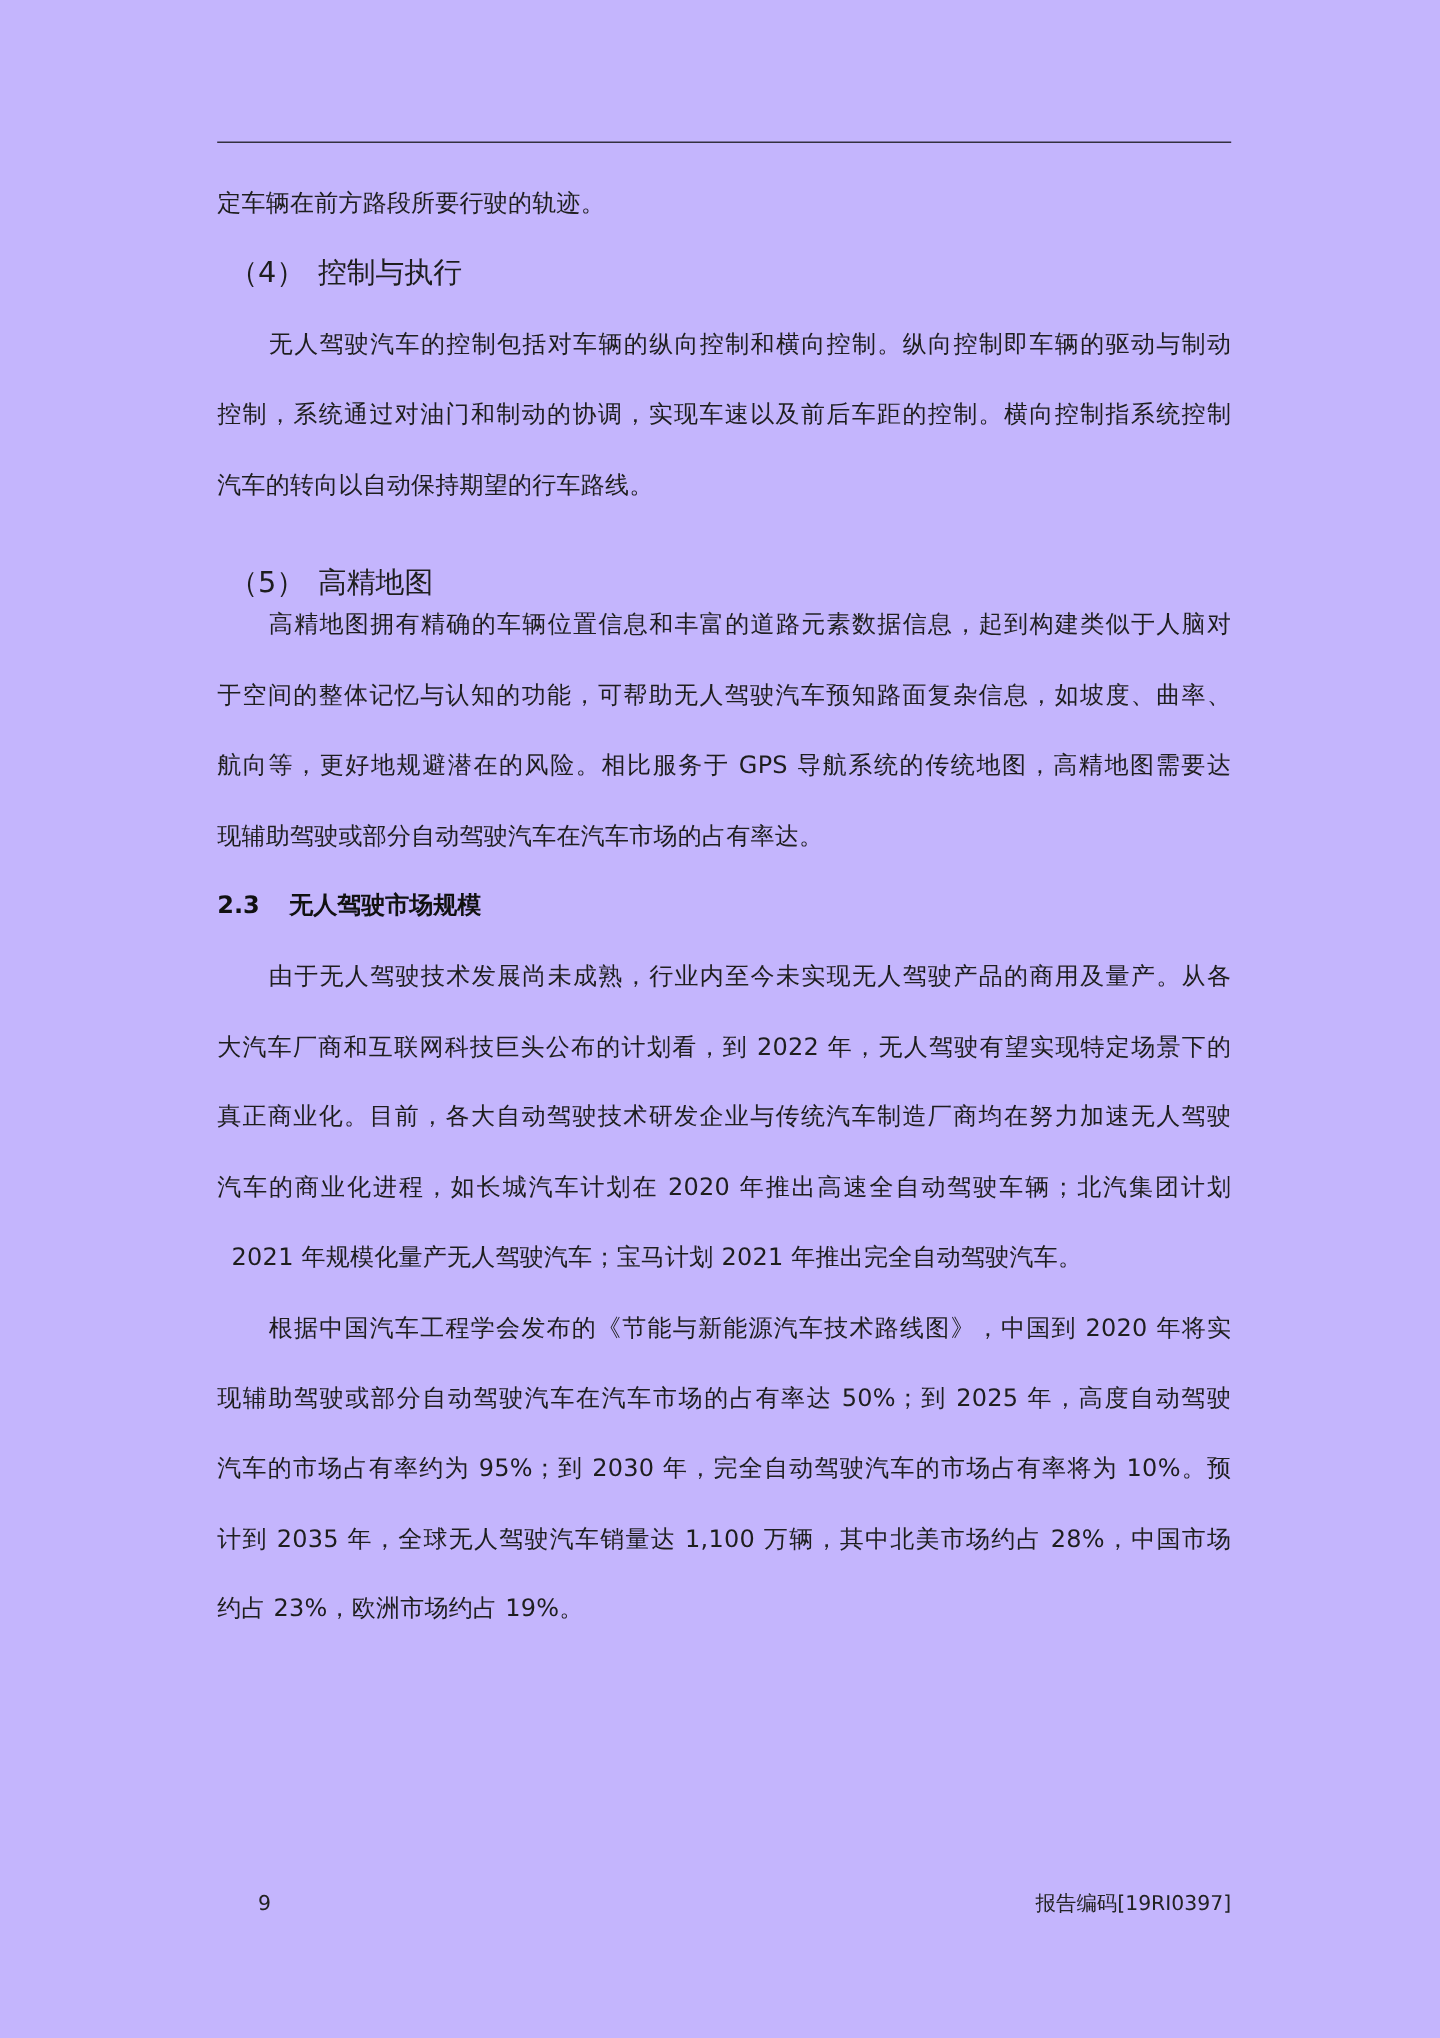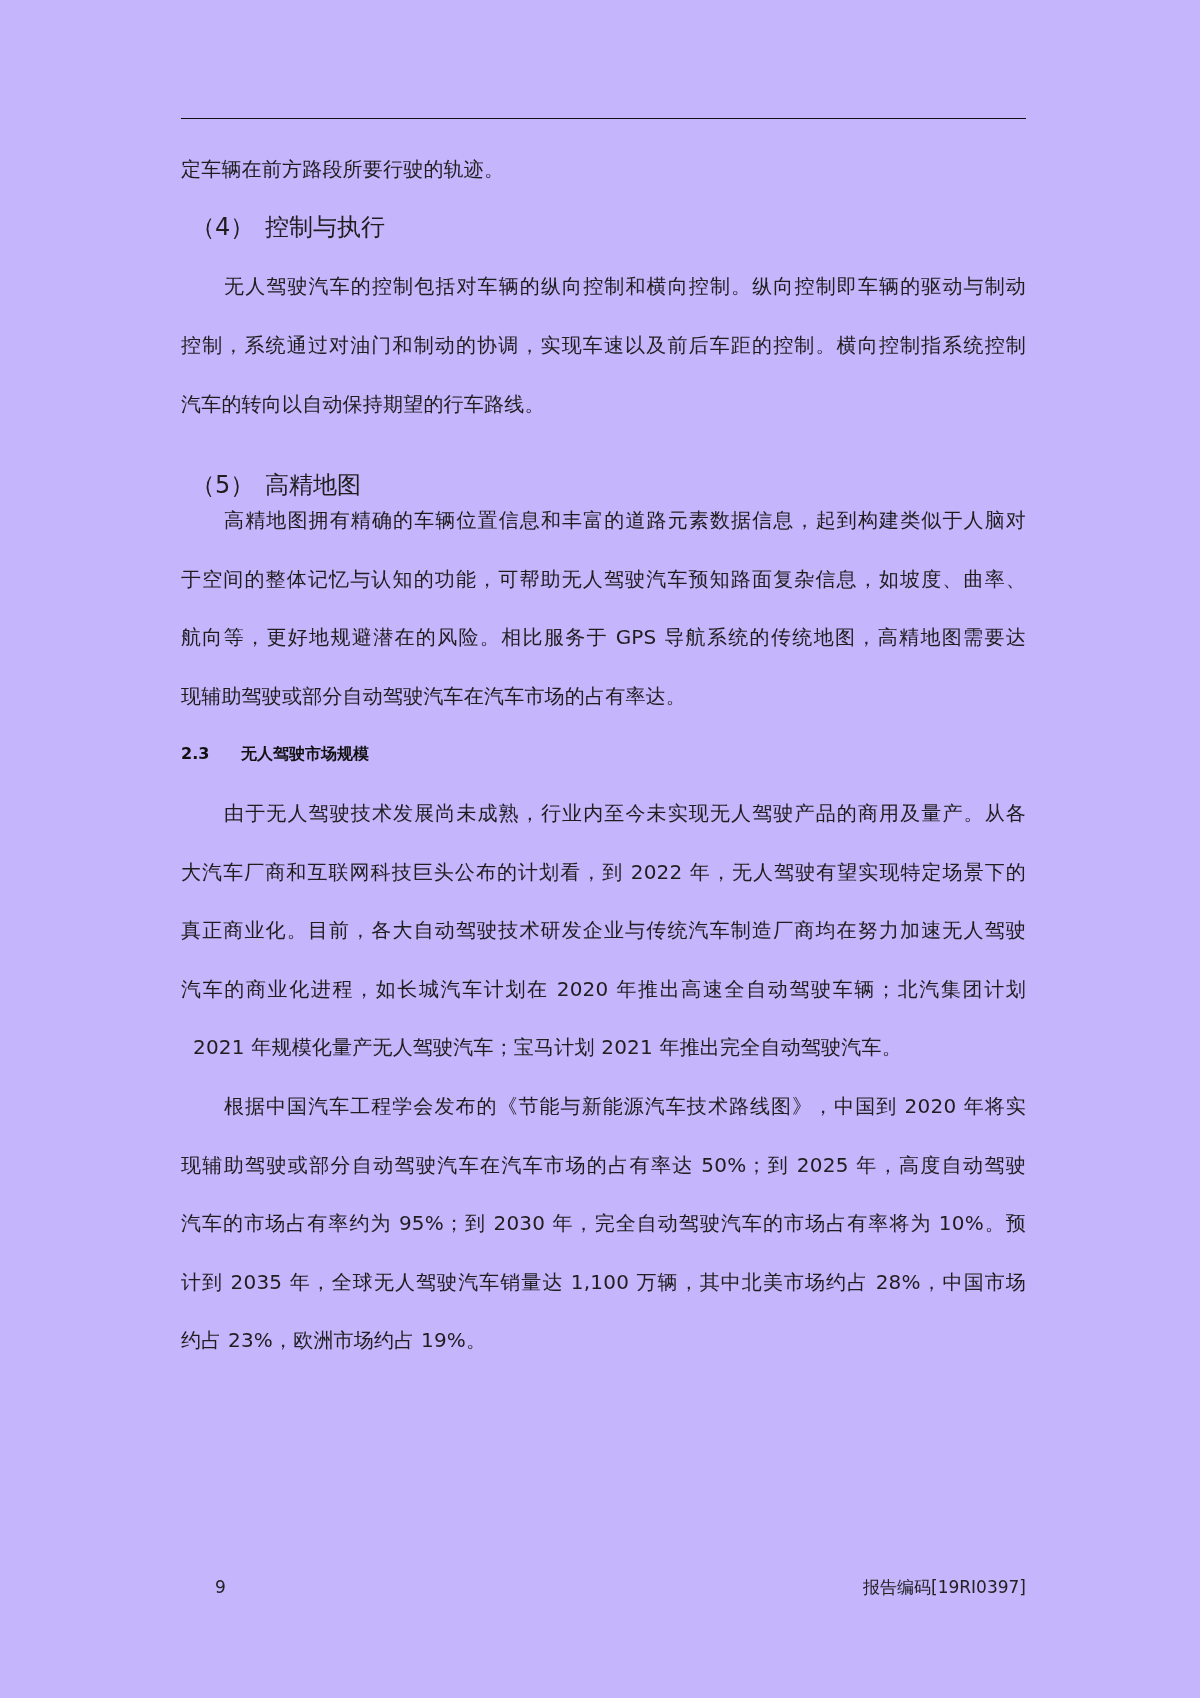--- a/index.html
+++ b/index.html
@@ -56,21 +56,21 @@
     color: #1e1e1e;
     white-space: nowrap;
   }
   .item-num {
     display: inline-block;
     width: 74px;
   }
   .section-heading {
     position: absolute;
     left: 181px;
-    font-size: 16px;
+    font-size: 20px;
     line-height: 28px;
     font-weight: bold;
     color: #111111;
     white-space: nowrap;
   }
   .section-num {
     display: inline-block;
     width: 60px;
   }
   .footer-page {

